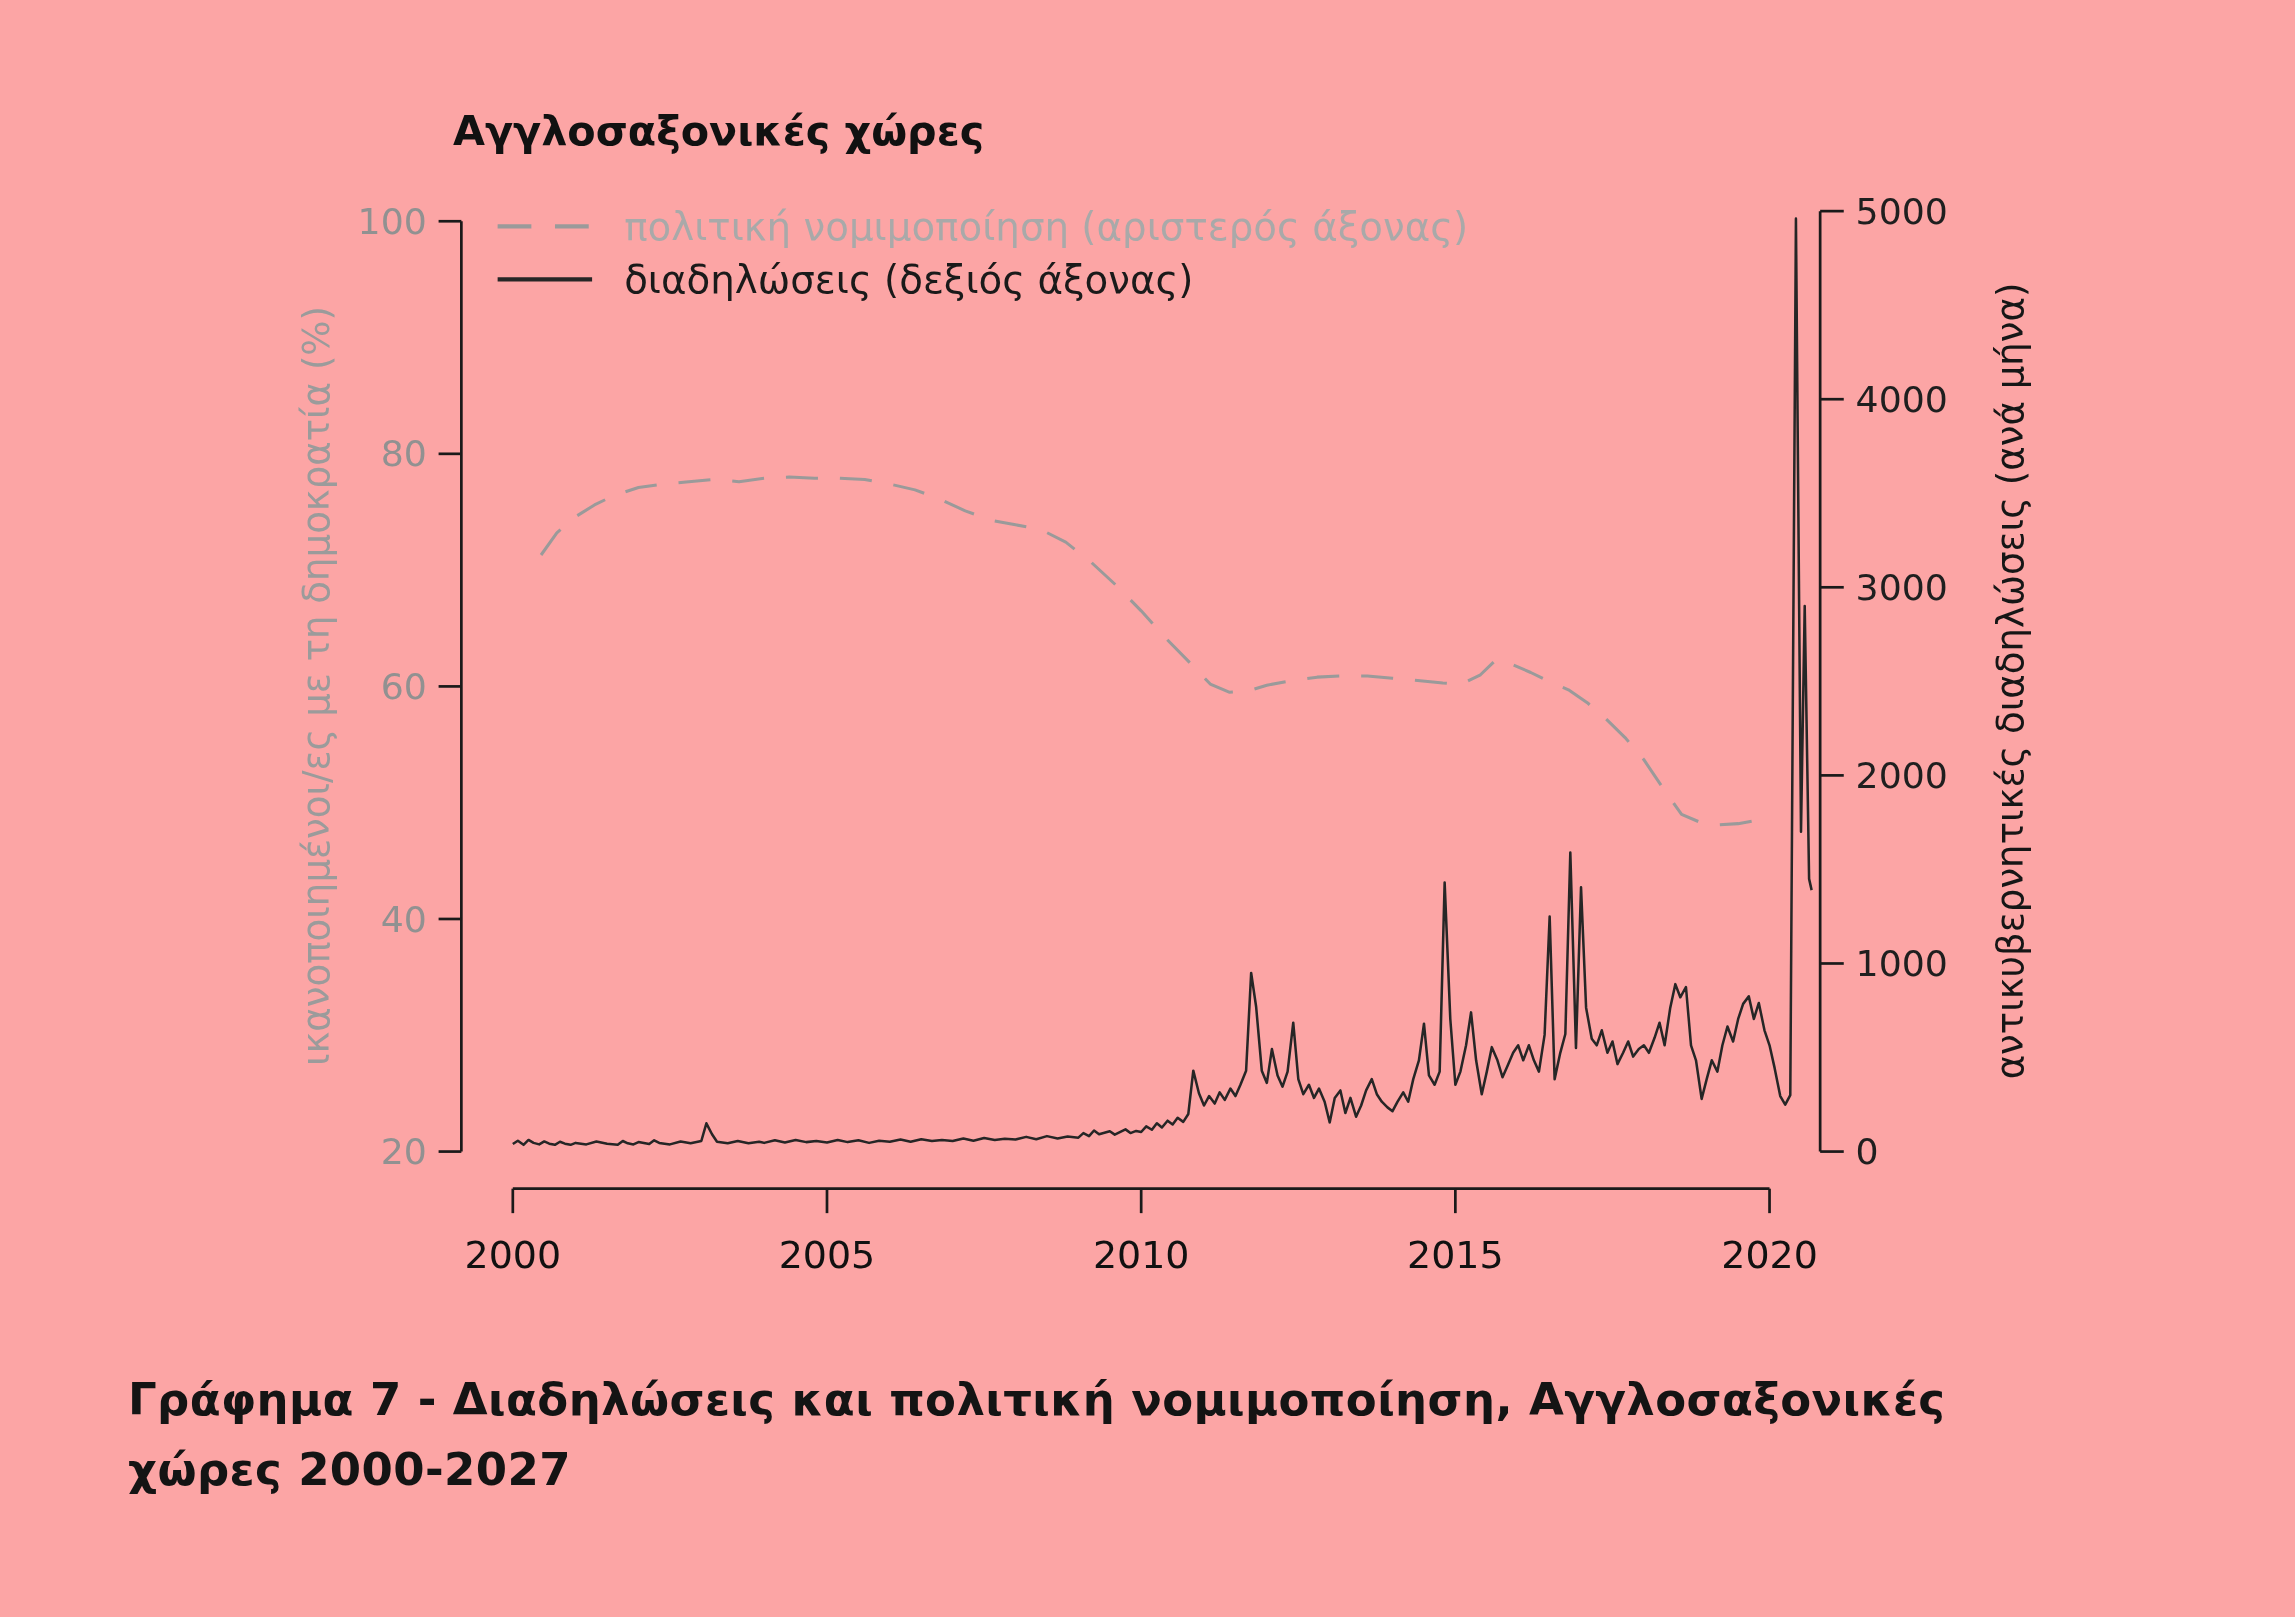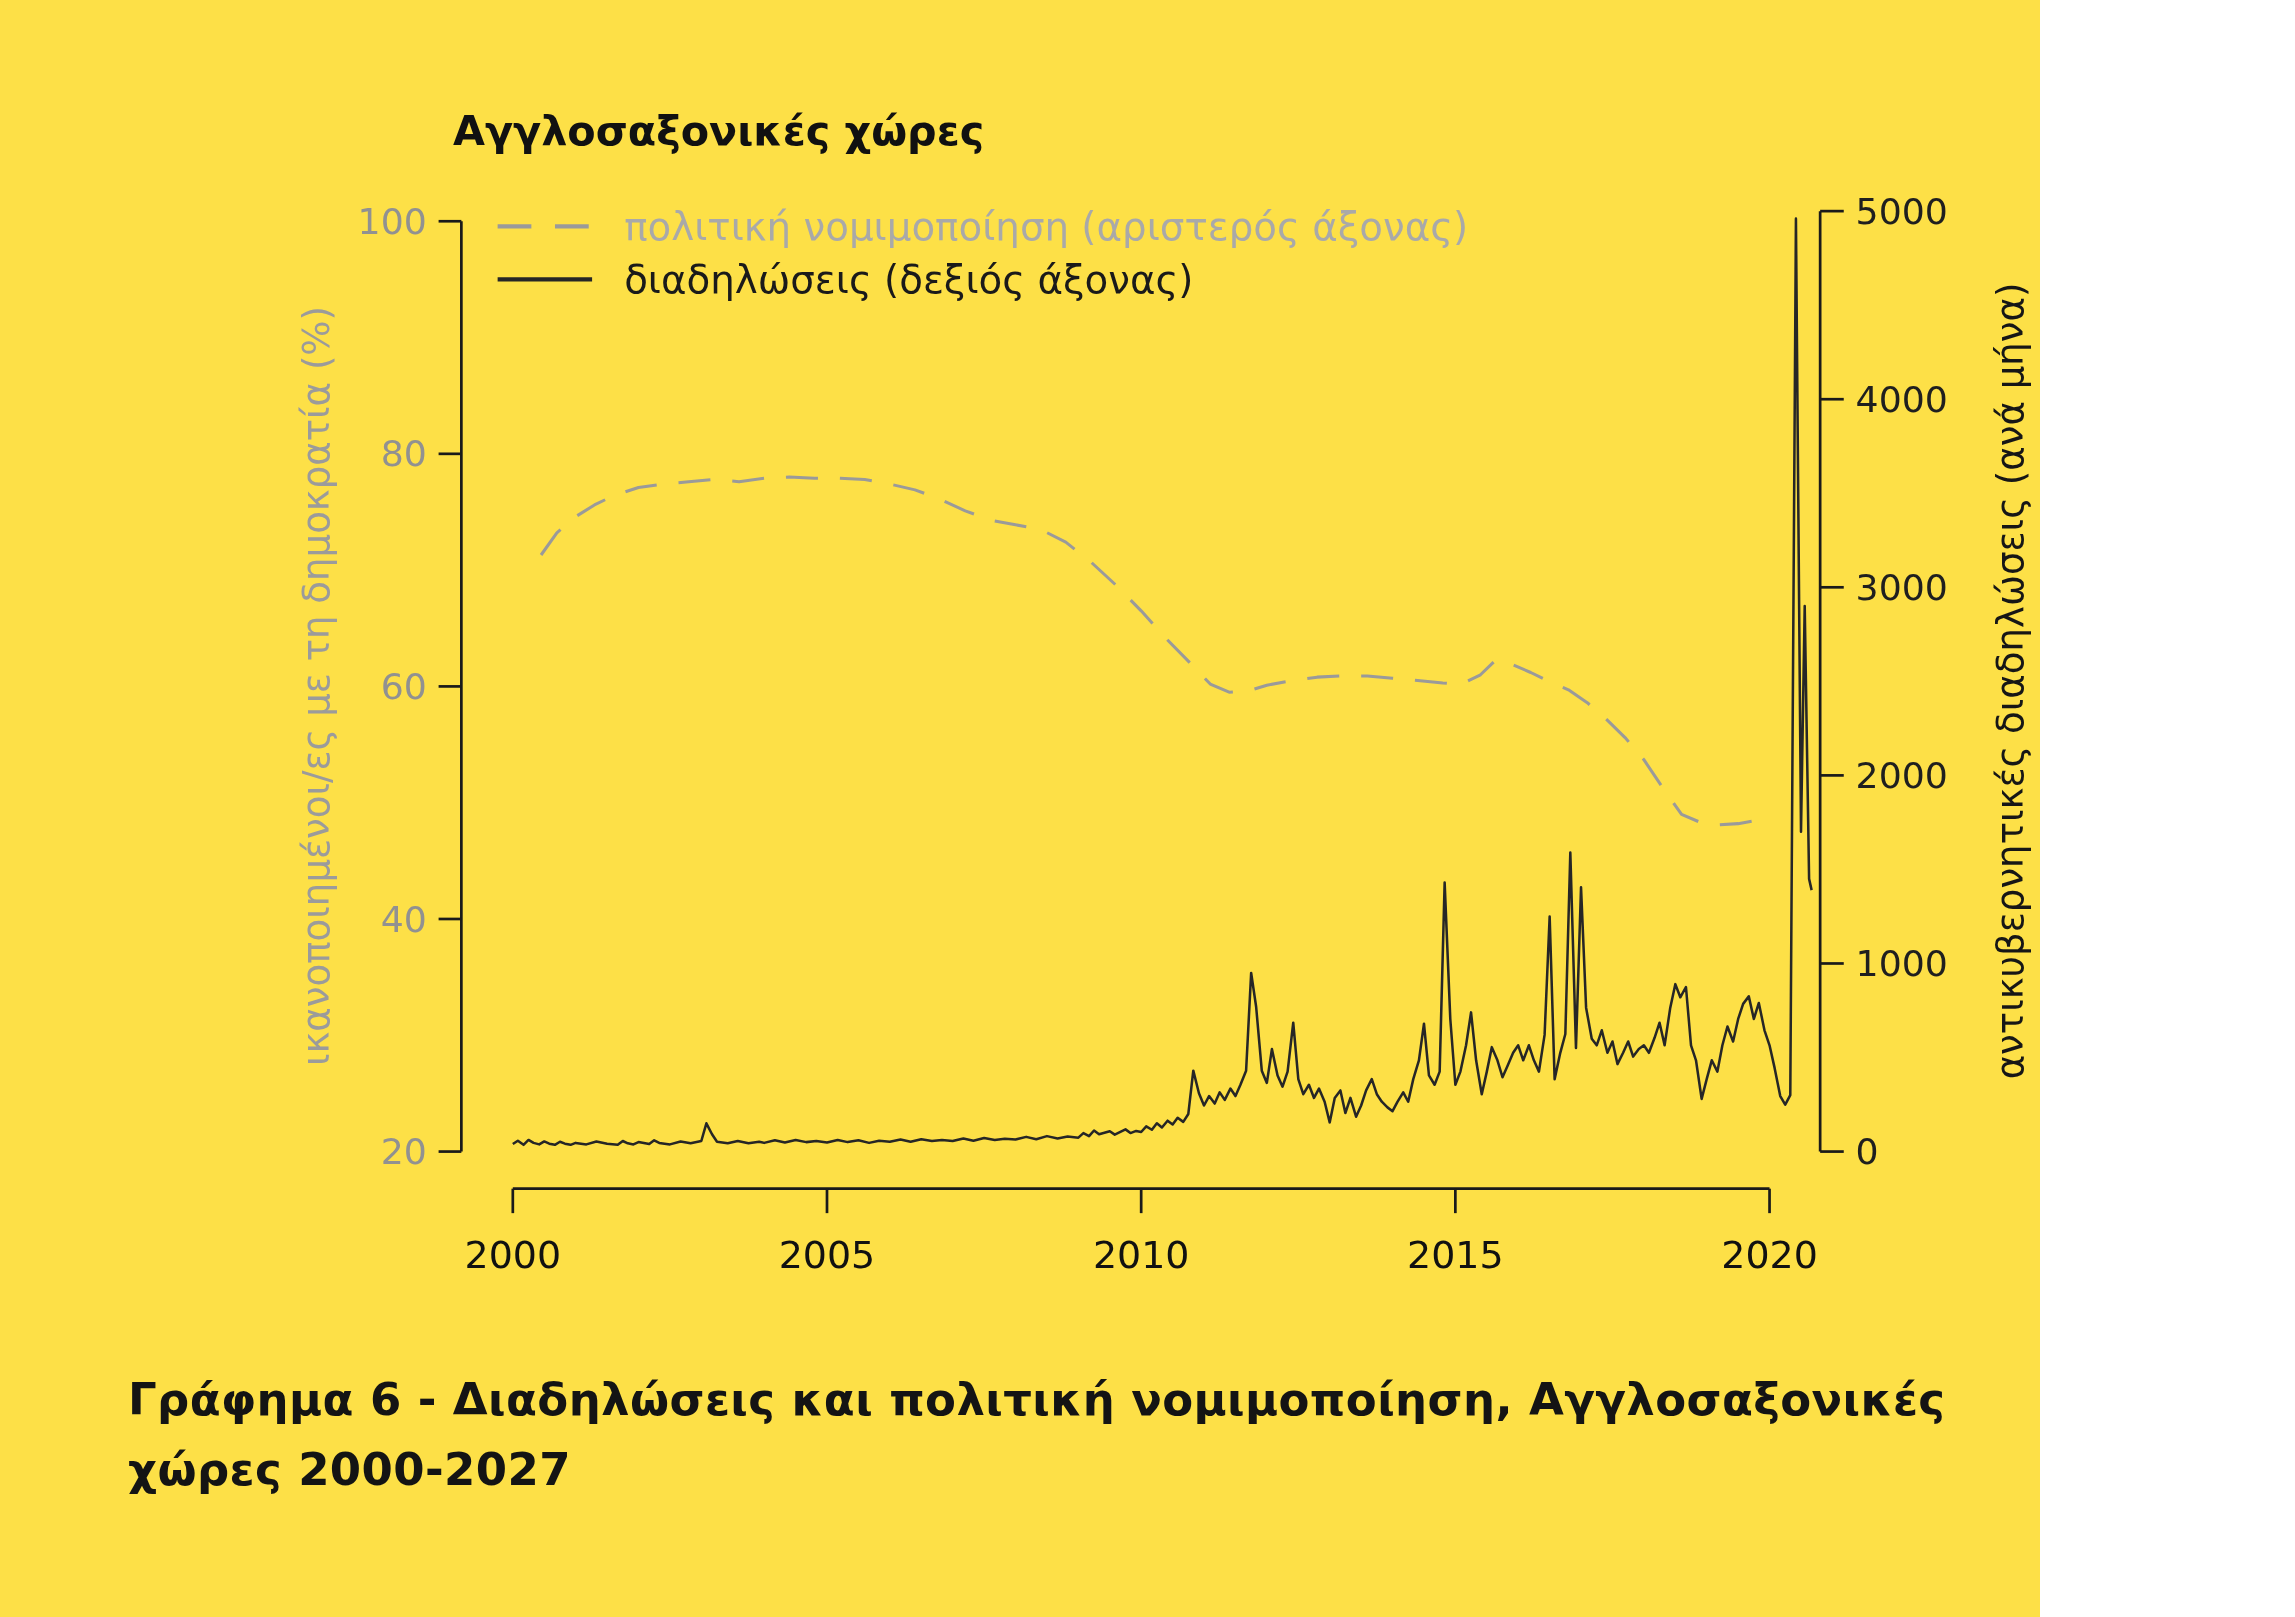--- a/index.html
+++ b/index.html
@@ -1,17 +1,17 @@
 <!DOCTYPE html>
 <html style="font-size:13.5px"><head>
 <meta charset="utf-8">
 <style>
   html,body{margin:0;padding:0;background:#ffffff;}
   body{font-family:"DejaVu Sans", "Liberation Sans", sans-serif;}
-  .stage{position:relative;width:2040px;height:1617px;background:#fde047;overflow:hidden;}
+  .stage{position:relative;width:2295px;height:1617px;background:#fca5a5;overflow:hidden;}
   .caption{position:absolute;left:128px;top:1365px;width:2025px;color:#141414;
            font-size:45px;font-weight:600;line-height:1.55;letter-spacing:0.4px;}
   svg text{font-family:"DejaVu Sans", "Liberation Sans", sans-serif;}
 </style>
 </head>
 <body>
 
 <div class="stage">
   <svg id="chart-svg" width="2295" height="1388" viewBox="0 0 2721 1645">
 
@@ -65,17 +65,17 @@
         <text x="2098" y="1503" font-size="45" fill="#111111" text-anchor="middle">2020</text>
         <polyline points="641.5,657.7 660.2,631.5 682.5,612.2 704.8,598.4 727.2,587.4 757.0,577.7 786.8,573.6 816.6,570.8 846.4,568.1 876.2,570.8 906.0,566.7 935.8,565.3 965.6,566.7 995.4,566.7 1025.2,568.1 1055.0,573.6 1084.8,580.5 1114.6,591.5 1144.4,605.3 1174.2,616.3 1204.0,621.9 1233.8,627.4 1263.6,642.5 1293.4,666.0 1323.2,693.5 1353.0,723.9 1382.8,757.0 1412.6,787.3 1434.9,810.7 1457.3,820.4 1479.7,819.0 1502.0,812.1 1531.8,806.6 1561.6,802.5 1591.4,801.1 1621.2,801.1 1651.0,803.8 1680.8,806.6 1710.6,809.4 1732.9,810.7 1755.3,799.7 1773.9,781.8 1792.6,787.3 1814.9,797.0 1837.3,808.0 1859.6,817.6 1881.9,832.8 1904.3,852.1 1926.7,874.2 1949.0,900.4 1971.3,933.5 1993.7,965.2 2016.1,974.8 2038.4,977.6 2060.8,976.2 2083.1,972.1 2101.7,970.7" fill="none" stroke="#9a9a9a" stroke-width="3.6" stroke-linejoin="round" stroke-linecap="butt" stroke-dasharray="38 26"></polyline>
         <polyline points="608.0,1356.1 614.0,1352.1 620.7,1357.0 626.6,1351.2 632.6,1354.7 639.3,1356.5 645.3,1353.0 651.2,1355.6 657.9,1357.0 663.9,1353.4 669.8,1355.6 676.5,1357.0 682.5,1354.7 695.2,1356.5 707.1,1353.0 719.8,1355.6 732.4,1357.0 738.4,1352.5 744.3,1355.2 751.0,1356.5 757.0,1353.8 769.7,1356.1 775.6,1351.6 781.6,1354.7 794.3,1356.5 806.9,1353.0 818.8,1355.2 831.5,1352.5 837.5,1331.5 844.2,1344.5 850.1,1353.4 862.8,1355.2 874.7,1352.5 887.4,1355.2 900.0,1353.4 906.0,1354.7 918.7,1351.6 930.6,1354.3 943.3,1351.2 955.9,1353.8 967.8,1352.5 980.5,1354.3 993.2,1351.2 1005.1,1353.8 1017.8,1351.6 1030.4,1354.7 1042.3,1352.1 1055.0,1353.4 1067.7,1350.7 1079.6,1353.4 1092.3,1350.3 1104.9,1352.5 1116.8,1351.2 1129.5,1352.5 1142.2,1349.4 1154.1,1352.1 1166.8,1348.9 1179.4,1351.2 1191.3,1349.8 1204.0,1350.7 1216.7,1347.6 1228.6,1350.3 1241.3,1346.7 1253.9,1349.4 1265.8,1347.2 1278.5,1348.5 1284.5,1343.1 1291.2,1346.7 1297.1,1340.0 1303.1,1344.5 1315.8,1340.9 1321.7,1344.9 1334.4,1338.7 1340.3,1343.1 1347.0,1340.5 1353.0,1341.8 1359.0,1335.1 1365.7,1339.1 1371.6,1331.5 1377.6,1336.5 1384.3,1328.4 1390.3,1332.9 1396.2,1324.9 1402.9,1329.8 1408.9,1320.4 1414.8,1269.1 1421.5,1295.9 1427.5,1310.4 1433.5,1299.2 1440.2,1308.1 1446.1,1294.8 1452.1,1303.7 1458.8,1290.3 1464.8,1299.2 1470.7,1285.8 1477.4,1269.1 1483.4,1153.2 1489.3,1193.3 1496.0,1269.1 1502.0,1283.6 1508.0,1243.5 1514.7,1274.7 1520.6,1288.1 1526.6,1270.2 1533.3,1212.2 1539.3,1279.1 1545.2,1297.0 1551.9,1285.8 1557.9,1301.4 1563.8,1290.3 1570.5,1305.9 1576.5,1330.4 1582.5,1301.4 1589.2,1292.5 1595.1,1319.3 1601.1,1301.4 1607.8,1323.7 1613.8,1310.4 1619.7,1292.5 1626.4,1279.1 1632.4,1297.0 1638.3,1305.9 1645.0,1312.6 1651.0,1317.1 1657.0,1305.9 1663.7,1294.8 1669.6,1305.9 1675.6,1279.1 1682.3,1256.8 1688.3,1213.4 1694.2,1274.7 1700.9,1285.8 1706.9,1270.2 1712.8,1046.1 1719.5,1207.8 1725.5,1285.8 1731.5,1270.2 1738.2,1239.0 1744.1,1200.0 1750.1,1256.8 1756.8,1297.0 1762.8,1270.2 1768.7,1241.2 1775.4,1256.8 1781.4,1276.9 1787.3,1263.5 1794.0,1247.9 1800.0,1239.0 1806.0,1256.8 1812.7,1239.0 1818.6,1256.8 1824.6,1270.2 1831.3,1226.7 1837.3,1086.3 1843.2,1279.1 1849.9,1247.9 1855.9,1225.6 1861.8,1010.4 1868.5,1242.3 1874.5,1051.7 1880.5,1194.4 1887.2,1231.2 1893.1,1239.0 1899.1,1221.2 1905.8,1247.9 1911.8,1234.5 1917.7,1261.3 1924.4,1247.9 1930.4,1234.5 1936.3,1252.4 1943.0,1243.5 1949.0,1239.0 1955.0,1247.9 1961.7,1230.1 1967.6,1212.2 1973.6,1239.0 1980.3,1194.4 1986.3,1166.5 1992.2,1182.1 1998.9,1169.9 2004.9,1239.0 2010.8,1256.8 2017.5,1302.6 2023.5,1279.1 2029.5,1256.8 2036.2,1270.2 2042.1,1239.0 2048.1,1216.7 2054.8,1234.5 2060.8,1207.8 2066.7,1189.9 2073.4,1181.0 2079.4,1207.8 2085.3,1188.8 2092.0,1221.2 2098.0,1239.0 2104.0,1265.8 2110.7,1299.2 2116.6,1309.3 2122.6,1298.1 2129.3,258.9 2135.3,985.9 2139.7,718.3 2144.9,1041.7 2147.9,1055.0" fill="none" stroke="#262626" stroke-width="3" stroke-linejoin="round" stroke-linecap="butt"></polyline>
       </g>
 
     <text x="390" y="813" font-size="44" fill="#9b9b9b" text-anchor="middle" transform="rotate(-90 390 813)">ικανοποιημένοι/ες με τη δημοκρατία (%)</text>
     <text x="2398" y="807" font-size="44" fill="#161616" text-anchor="middle" transform="rotate(-90 2398 807)">αντικυβερνητικές διαδηλώσεις (ανά μήνα)</text>
   </svg>
 
   <div class="caption">
-    <div>Γράφημα 6 - Διαδηλώσεις και πολιτική νομιμοποίηση, Αγγλοσαξονικές</div>
+    <div>Γράφημα 7 - Διαδηλώσεις και πολιτική νομιμοποίηση, Αγγλοσαξονικές</div>
     <div>χώρες 2000-2027</div>
   </div>
 </div>
 
 
 </body></html>

